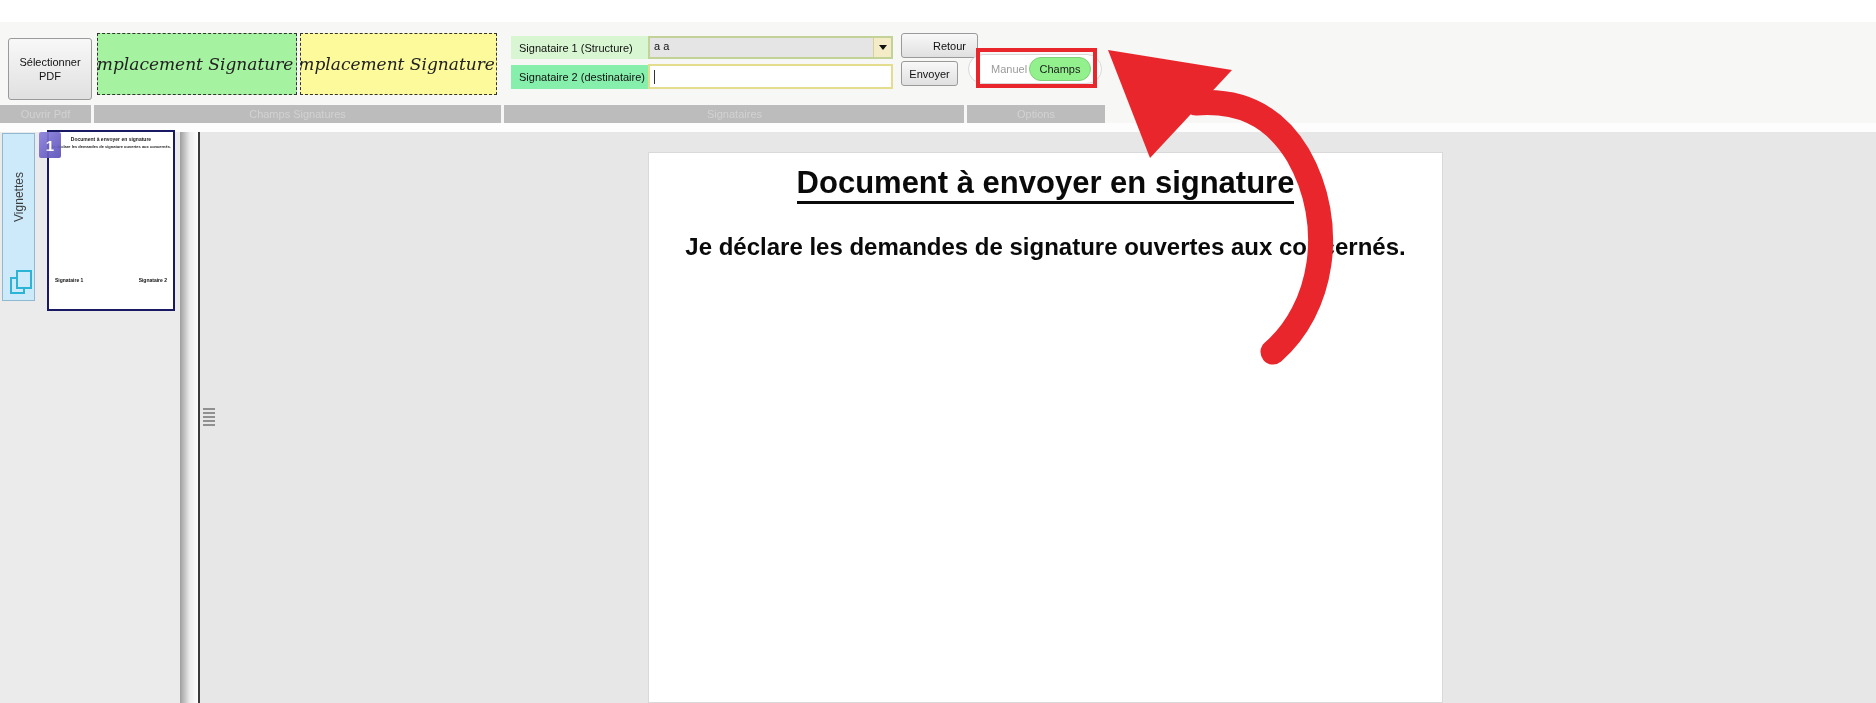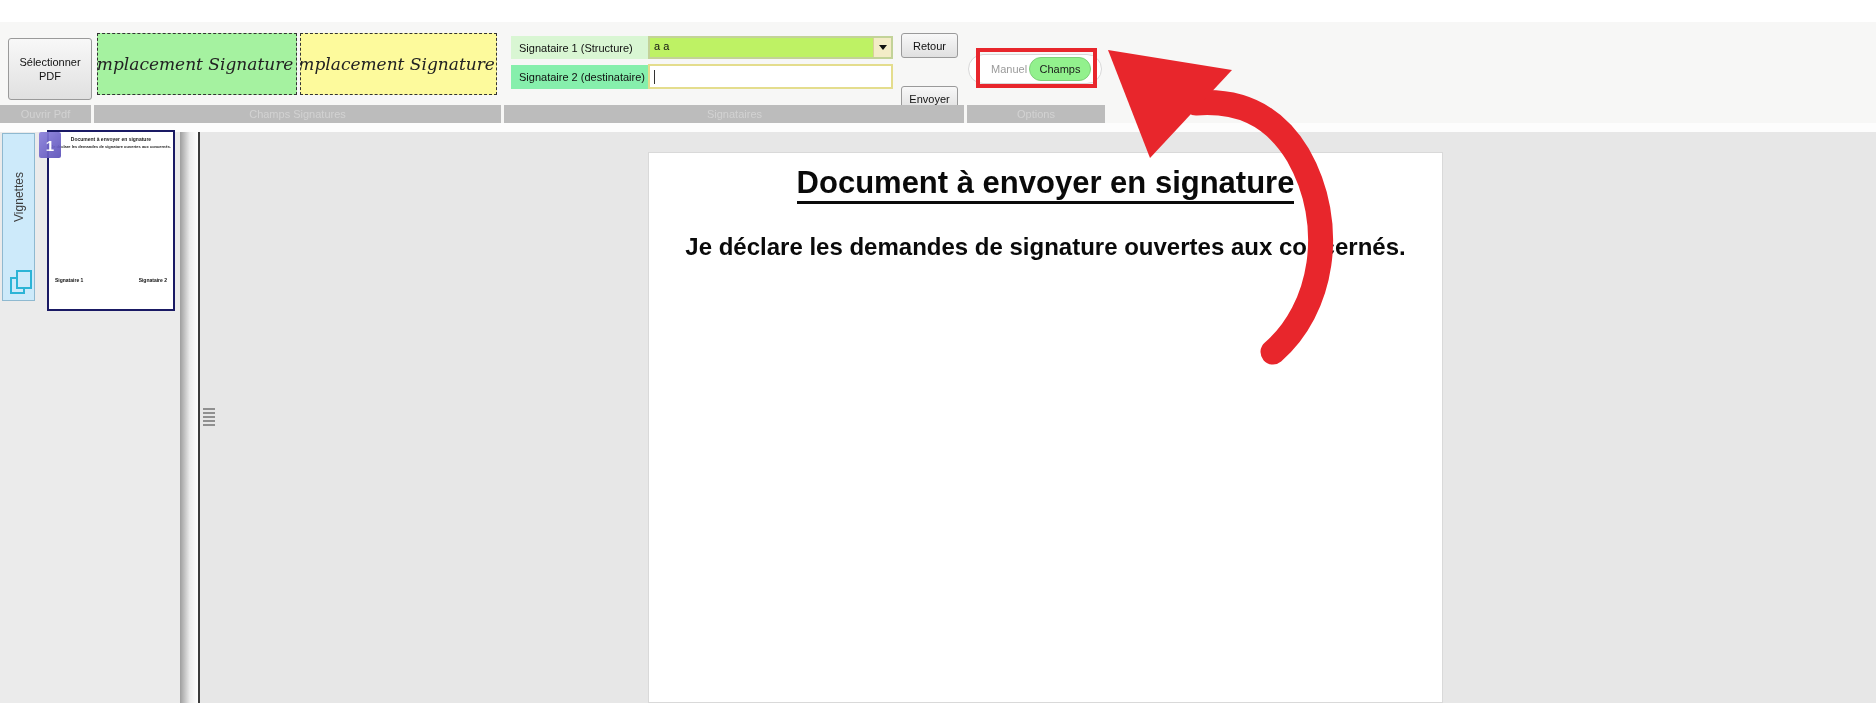--- a/index.html
+++ b/index.html
@@ -22,34 +22,34 @@
   .btn-selectpdf{position:absolute;left:8px;top:16px;width:78px;height:56px;line-height:14px;padding:2px;}
   .placement{position:absolute;top:11px;height:60px;border:1px dashed #333;
       display:flex;align-items:center;justify-content:center;
       font-family:"DejaVu Serif",serif;font-style:italic;font-size:17px;color:#222;white-space:nowrap;overflow:hidden;}
   .placement1{left:97px;width:198px;background:#a5f2a0;}
   .placement2{left:300px;width:195px;background:#fdfa9c;}
 
   .siglabel{position:absolute;font-size:11px;color:#111;display:flex;align-items:center;padding-left:8px;}
   .siglabel1{left:511px;top:14px;width:131px;height:23px;background:#d9f6d3;}
   .siglabel2{left:511px;top:43px;width:136px;height:24px;background:#86efac;}
-  .combo{position:absolute;left:648px;top:14px;width:245px;height:23px;background:#bef264;
+  .combo{position:absolute;left:648px;top:14px;width:245px;height:23px;background:#e5e5e5;
       border:2px solid #c3d398;box-sizing:border-box;}
   .combo-value{position:absolute;left:4px;top:2px;font-size:11px;color:#111;}
   .combo-btn{position:absolute;right:0;top:0;width:17px;height:100%;background:#f3ecc7;
       border-left:1px solid #d8cf9a;display:flex;align-items:center;justify-content:center;}
   .combo-arrow{width:0;height:0;border-left:4px solid transparent;border-right:4px solid transparent;
       border-top:5px solid #111;}
   .field2{position:absolute;left:648px;top:42px;width:245px;height:25px;background:#fff;
       border:2px solid #e4dd8d;box-sizing:border-box;}
   .field2 input{position:absolute;inset:0;border:none;outline:none;width:100%;height:100%;
       font-size:11px;padding:0 3px;background:transparent;font-family:"Liberation Sans",sans-serif;}
   .caret{position:absolute;left:4px;top:4px;width:1px;height:14px;background:#333;}
-  .btn-retour{position:absolute;left:901px;top:11px;width:55px;height:23px;}
-  .btn-envoyer{position:absolute;left:901px;top:39px;width:55px;height:23px;margin-top:25px;}
+  .btn-retour{position:absolute;left:901px;top:11px;width:55px;height:23px;padding-left:20px;}
+  .btn-envoyer{position:absolute;left:901px;top:39px;width:55px;height:23px;}
 
   
   .toggle{position:absolute;left:968px;top:32px;width:134px;height:30px;background:#fff;
       border:1px solid #d8d8d8;border-radius:15px;box-sizing:border-box;z-index:2;}
   .toggle-off{position:absolute;left:22px;top:0;height:28px;display:flex;align-items:center;
       font-size:11px;color:#9b9b9b;}
   .toggle-on{position:absolute;left:60px;top:2px;width:62px;height:24px;background:#92f18d;
       border:1px solid #7ed17a;border-radius:12px;box-sizing:border-box;
       display:flex;align-items:center;justify-content:center;font-size:11px;color:#1a1a1a;}
   .redbox{position:absolute;left:976px;top:26px;width:113px;height:32px;border:4px solid #e8262c;z-index:6;}

